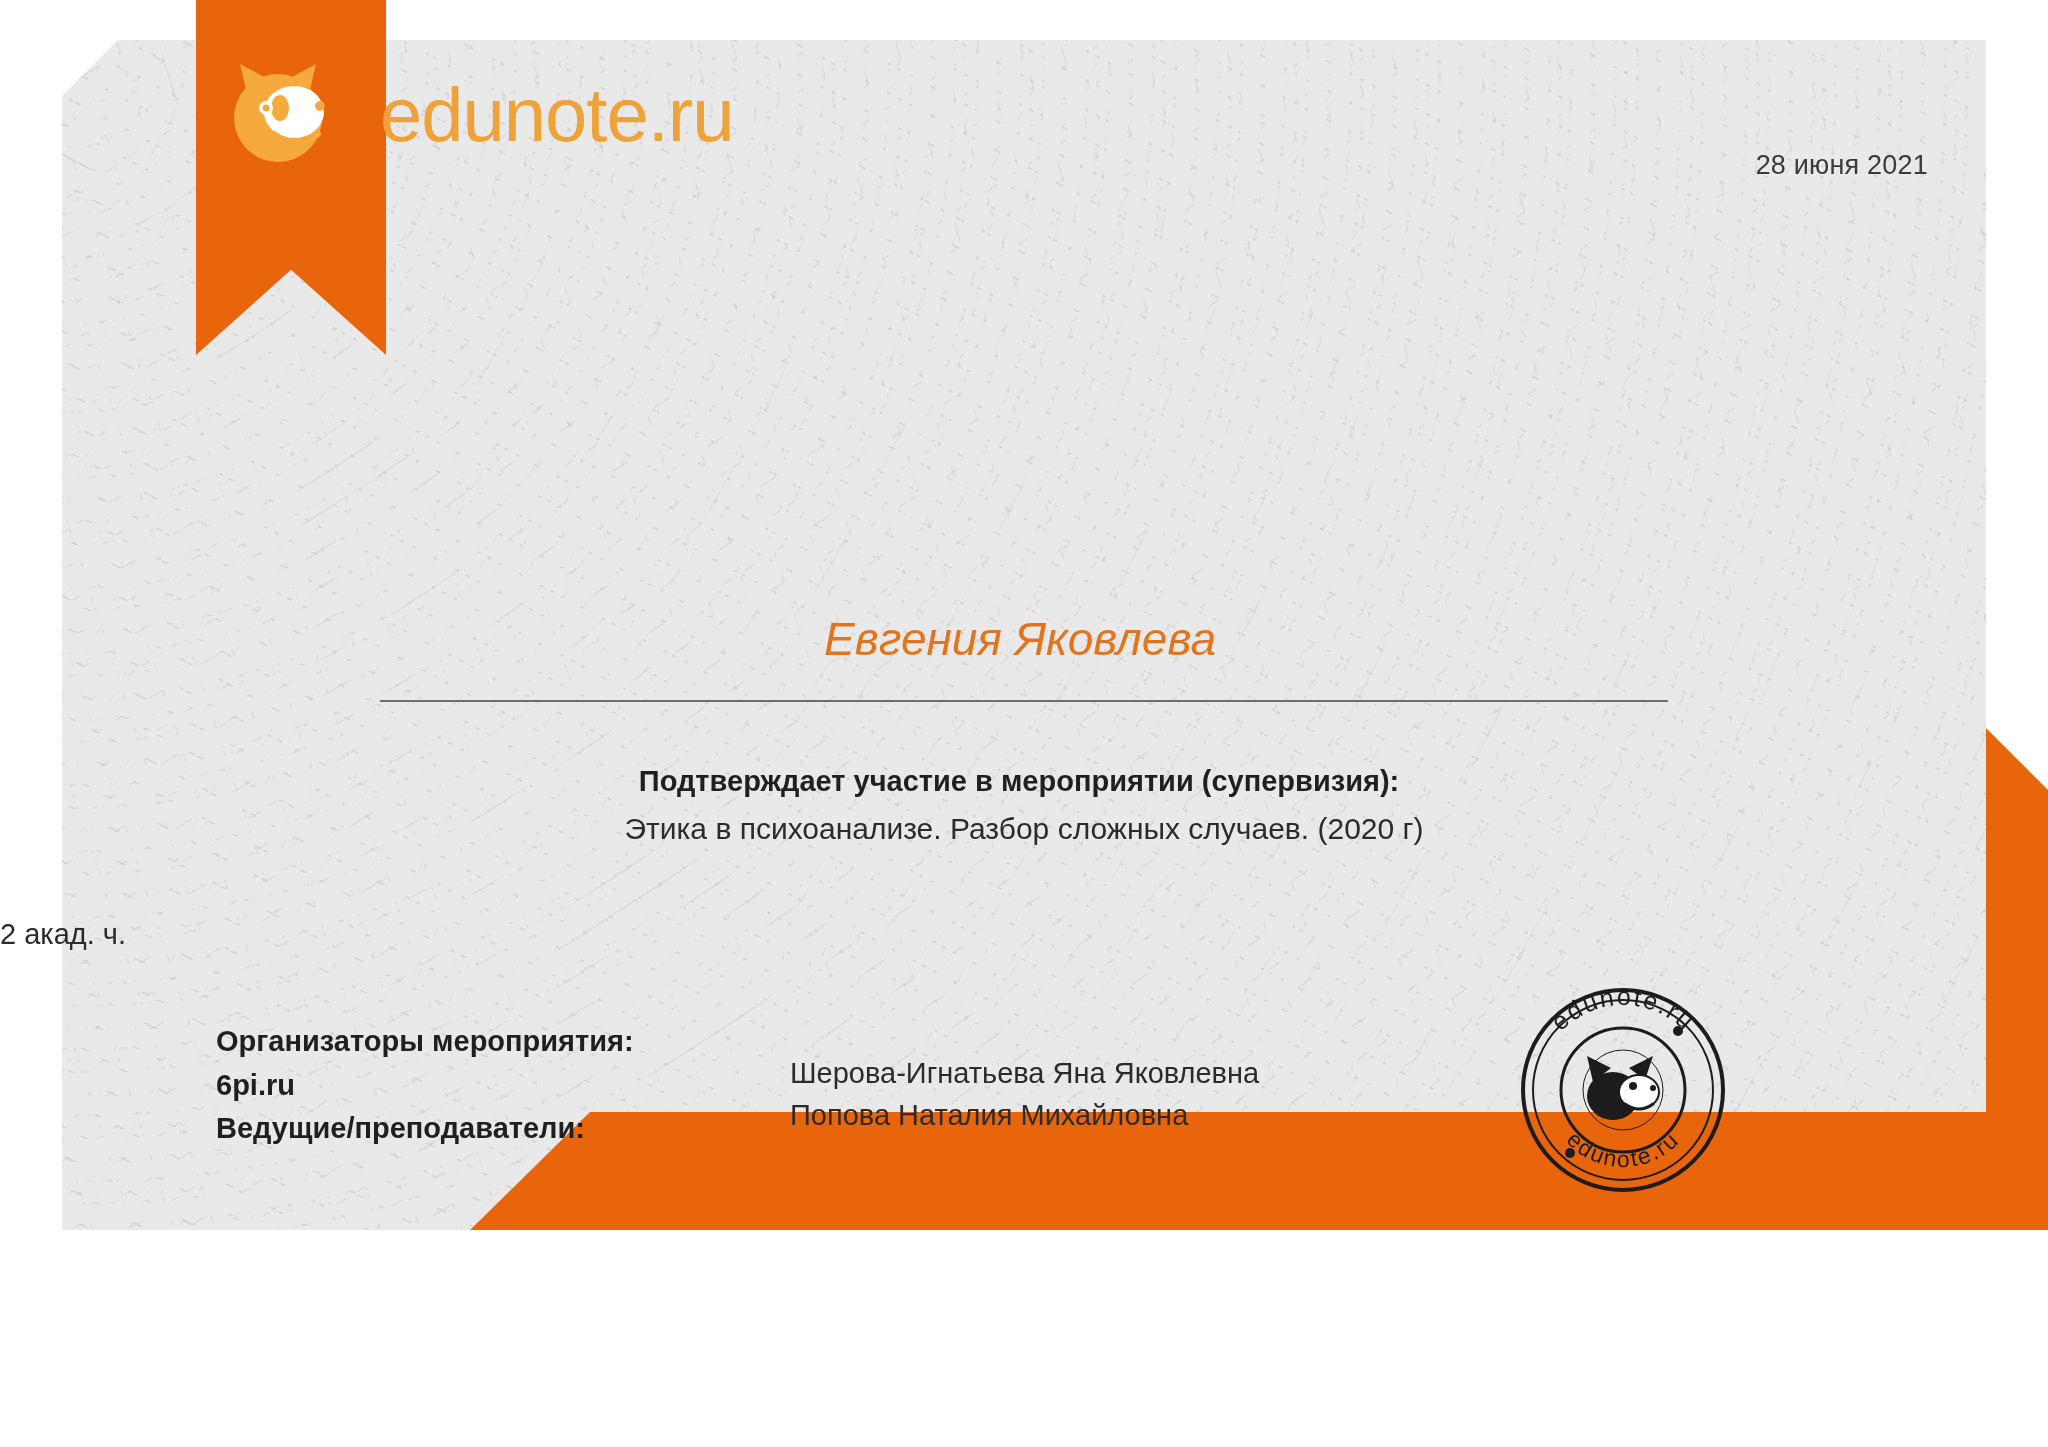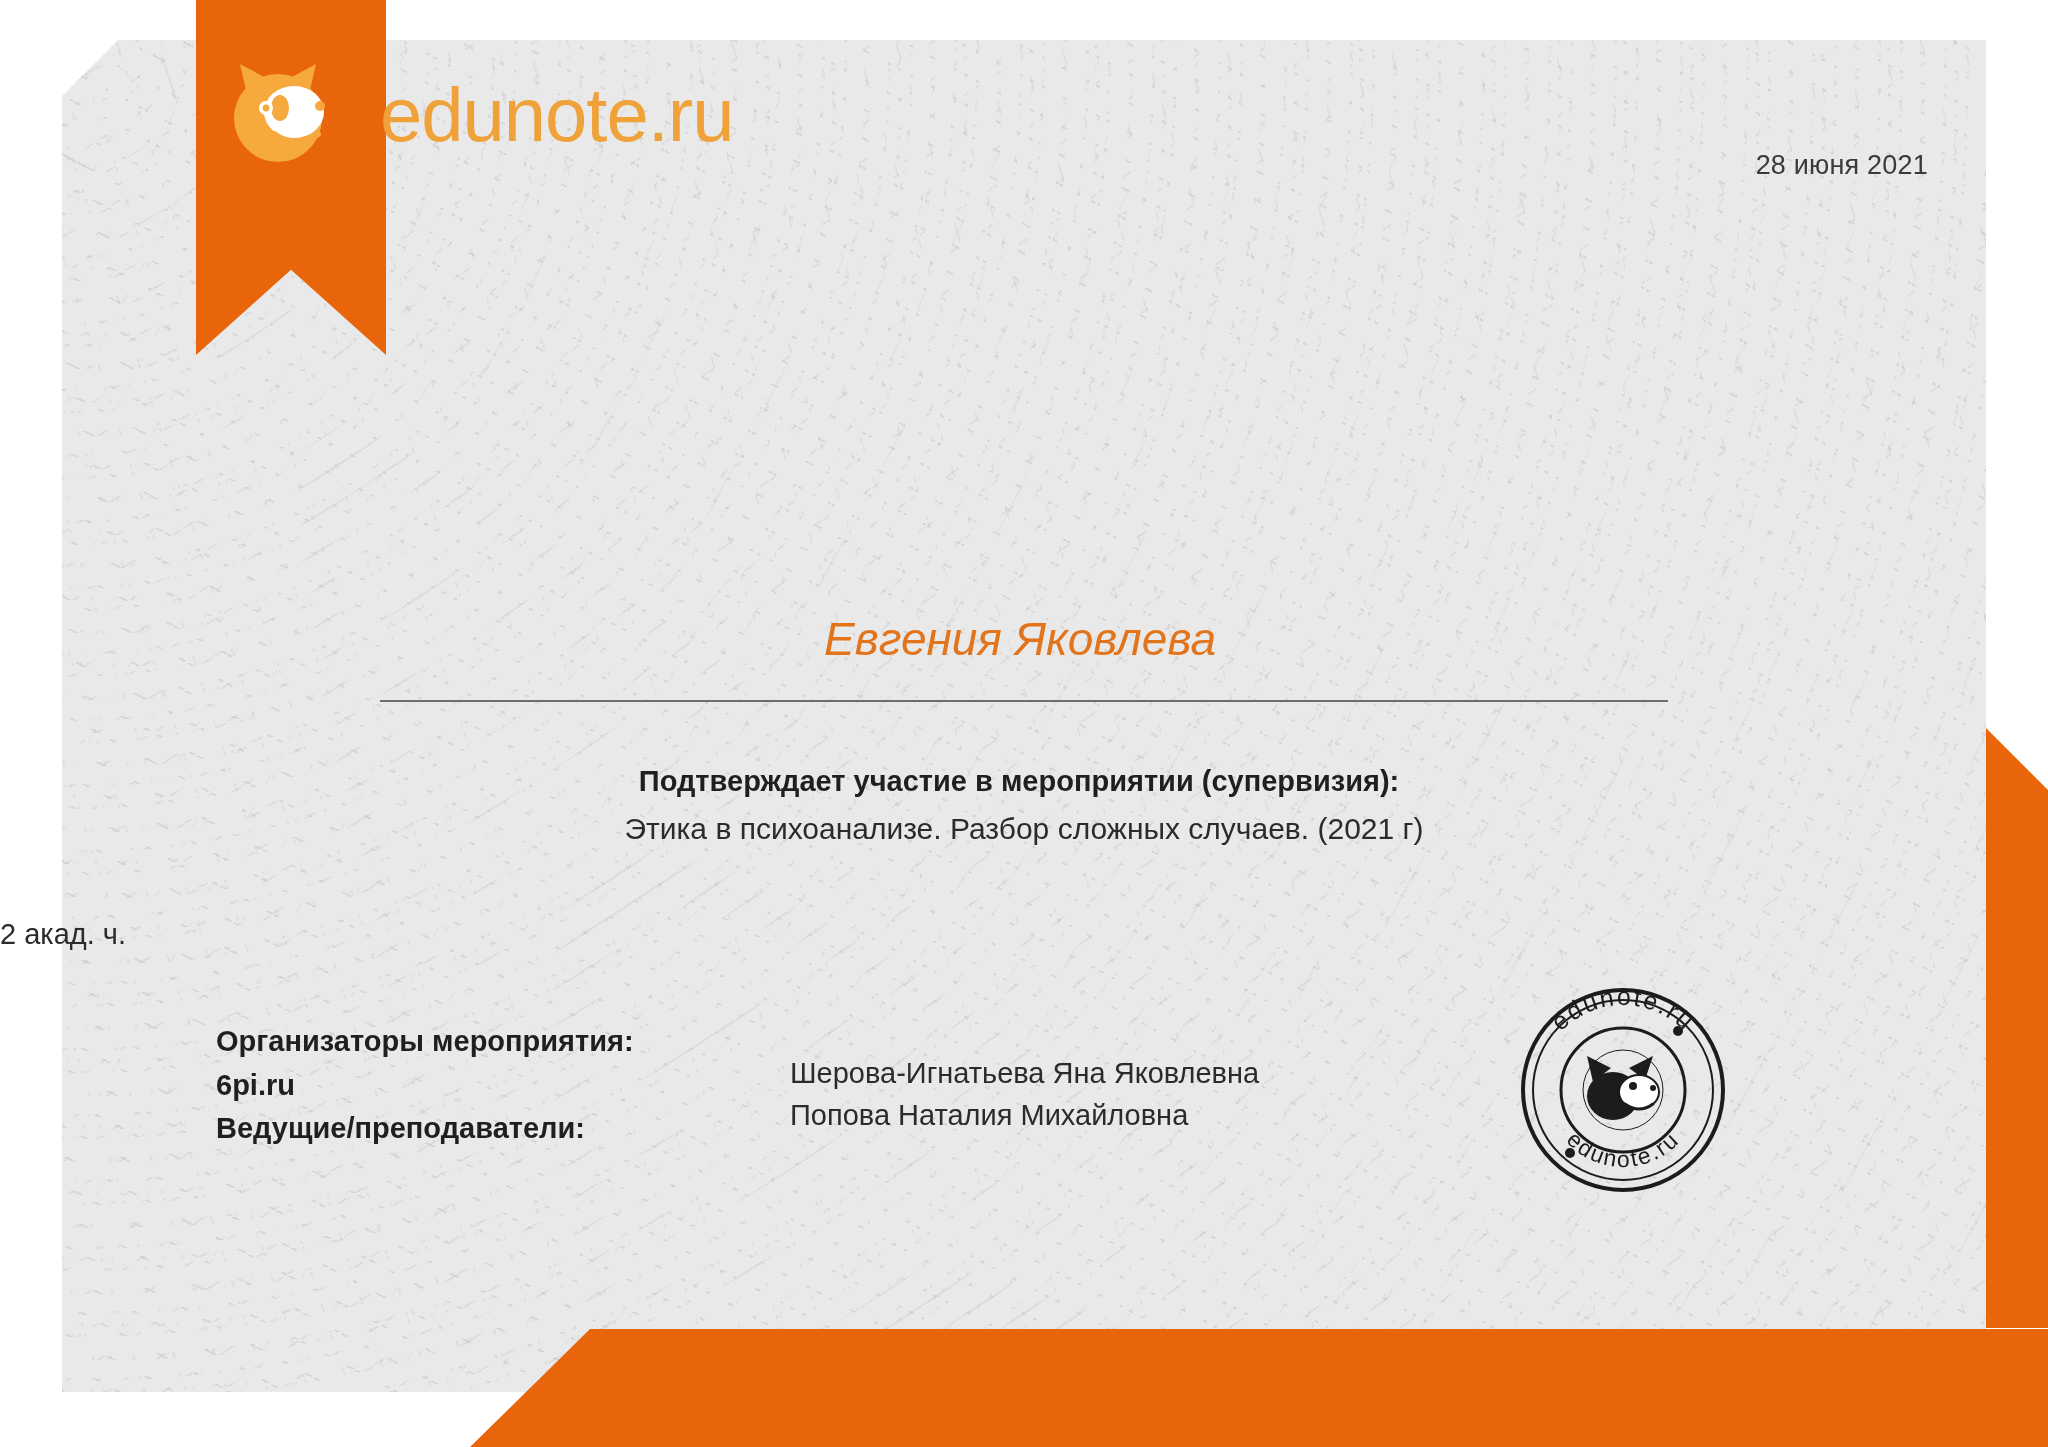--- a/index.html
+++ b/index.html
@@ -7,21 +7,21 @@
     padding: 0;
     background: #ffffff;
   }
   body {
     font-family: "Liberation Sans", sans-serif;
   }
 
   .certificate {
     position: relative;
     width: 2048px;
-    height: 1447px;
+    height: 1230px;
     background: #ffffff;
     overflow: hidden;
   }
 
   
   .paper {
     position: absolute;
     left: 62px;
     top: 40px;
     width: 1924px;
@@ -278,21 +278,21 @@
     <div class="brand-name">edunote.ru</div>
   </div>
 
   <div class="issue-date">28 июня 2021</div>
 
 
   <div class="recipient">Евгения Яковлева</div>
   <div class="divider"></div>
 
   <div class="confirm-line">Подтверждает участие в мероприятии (супервизия):</div>
-  <div class="event-line">Этика в психоанализе. Разбор сложных случаев. (2021 г)</div>
+  <div class="event-line">Этика в психоанализе. Разбор сложных случаев. (2020 г)</div>
   <div class="hours-line">2 акад. ч.</div>
 
   <div class="organizers">
     <div class="organizers-label">Организаторы мероприятия:</div>
     <div class="organizers-value">6pi.ru</div>
     <div class="teachers-label">Ведущие/преподаватели:</div>
   </div>
 
   <div class="teachers-list">
     <div class="teacher">Шерова-Игнатьева Яна Яковлевна</div>

